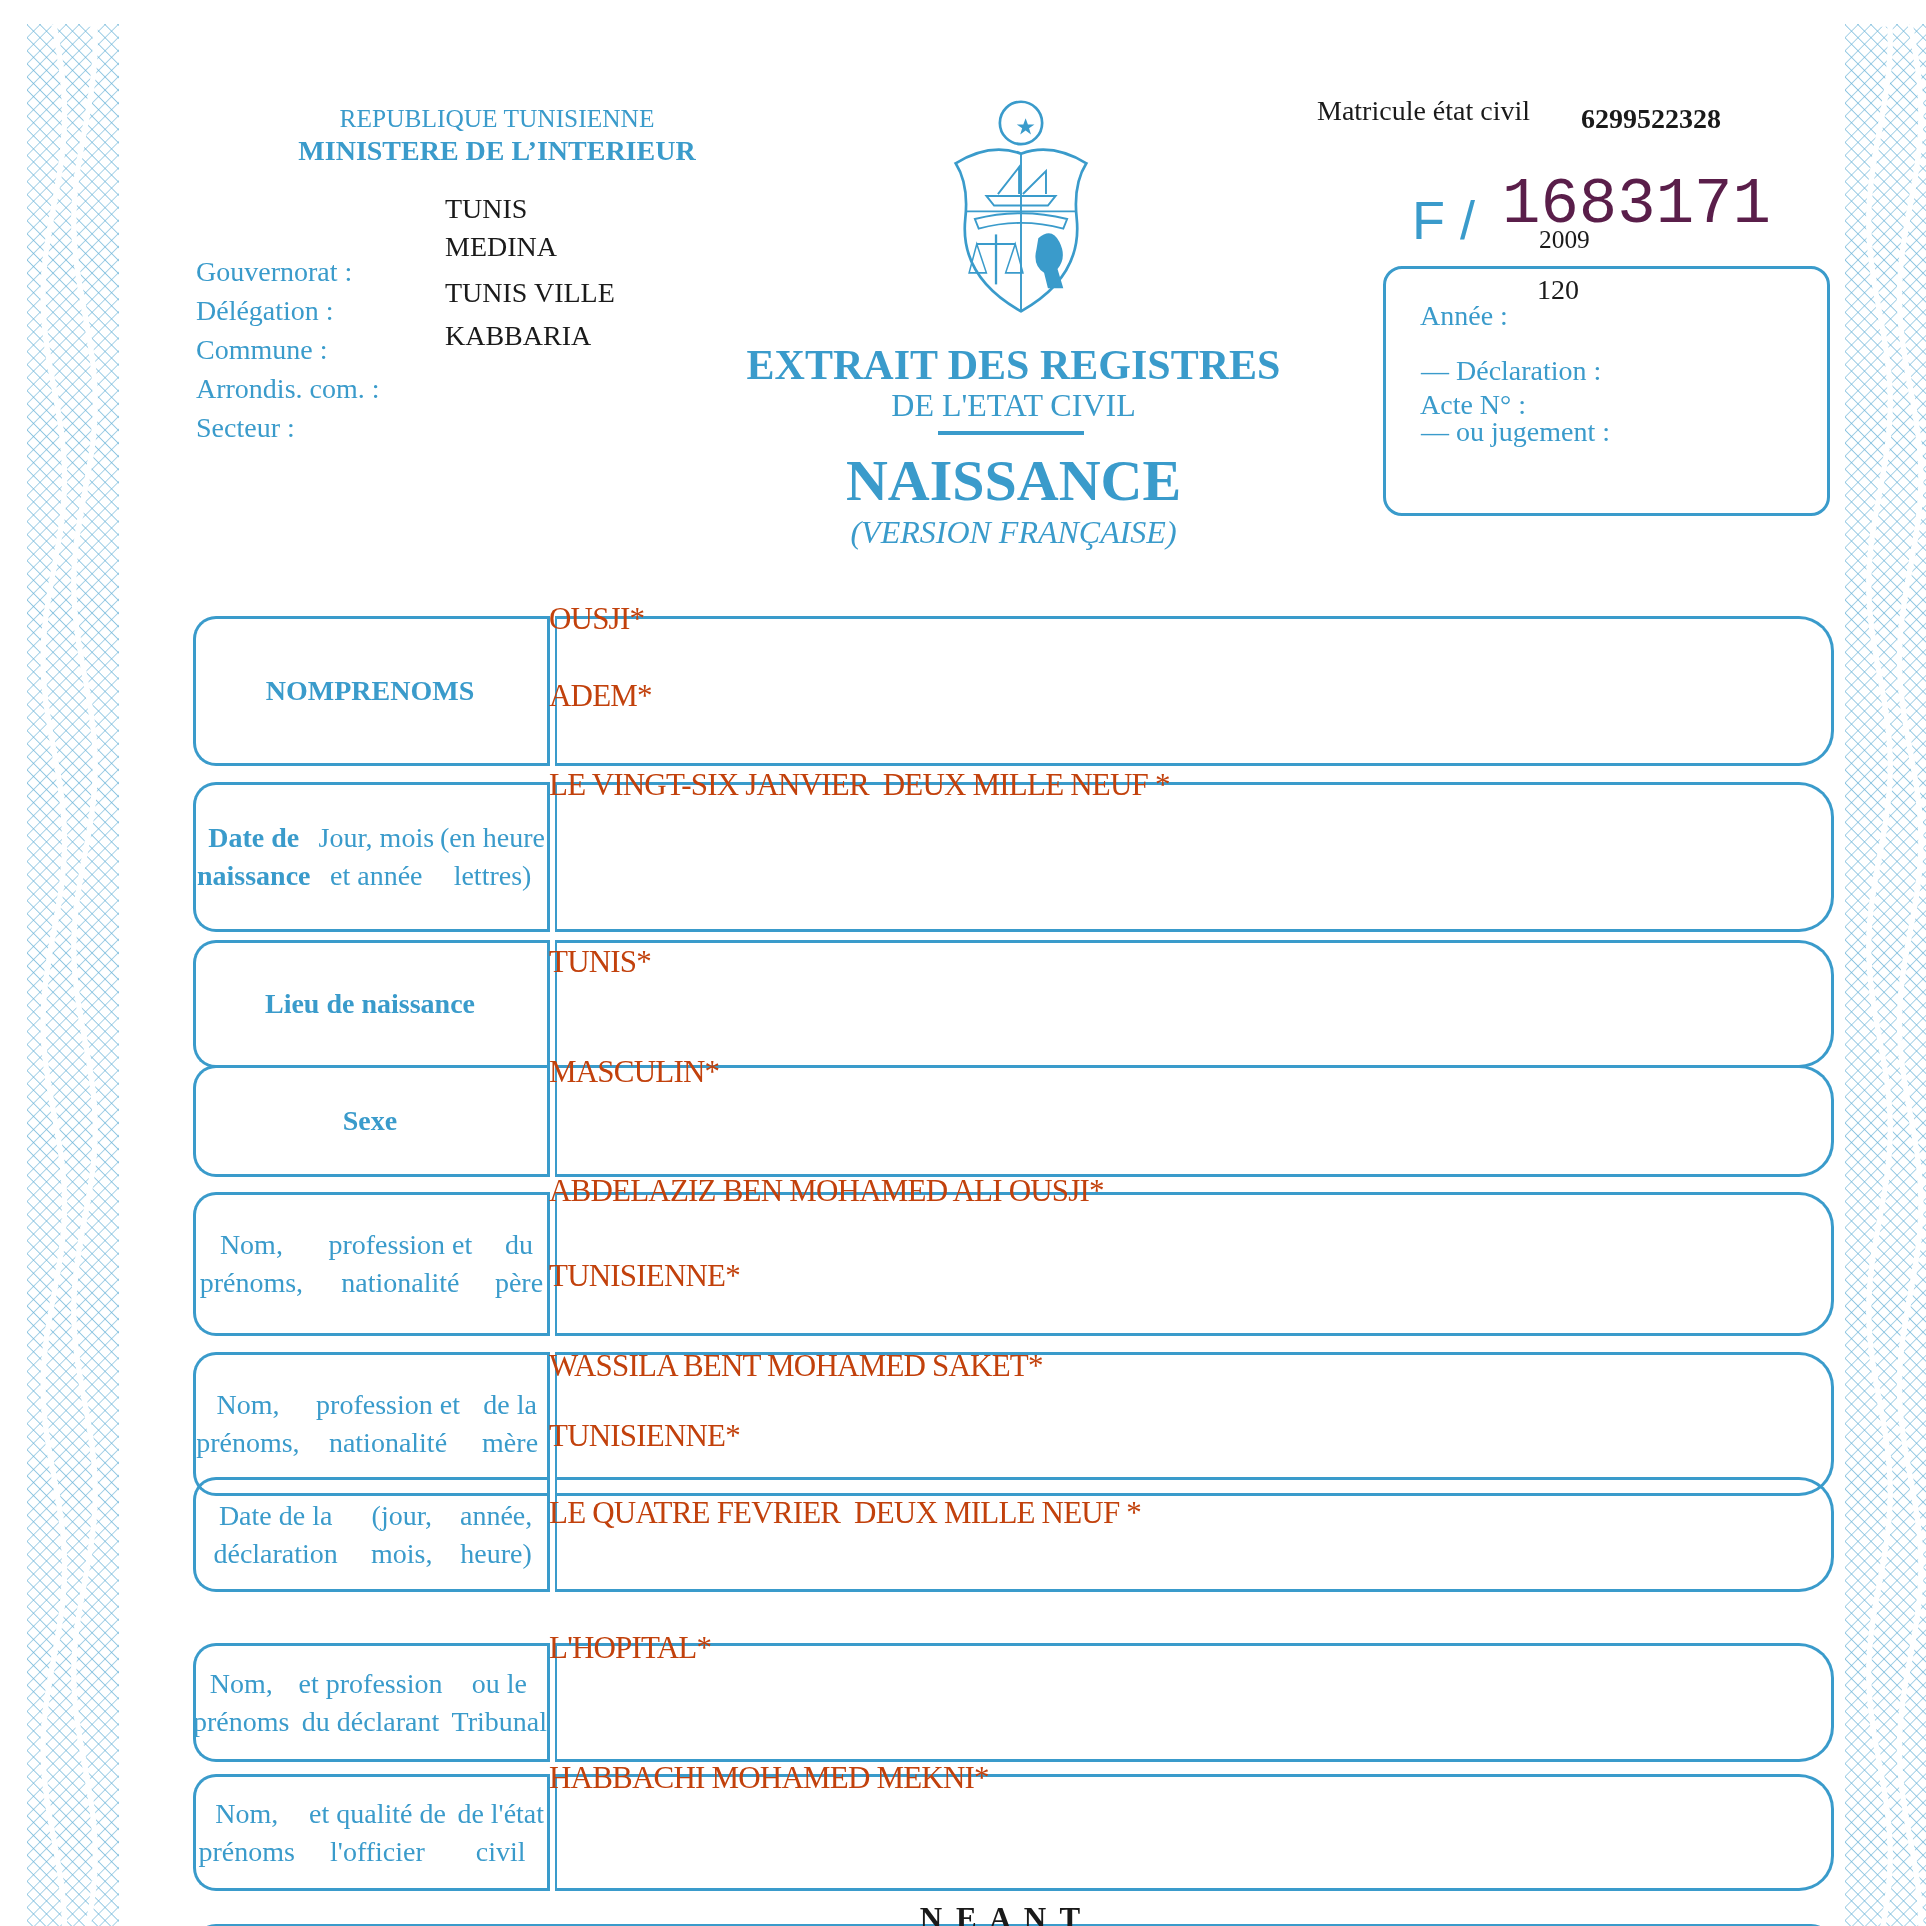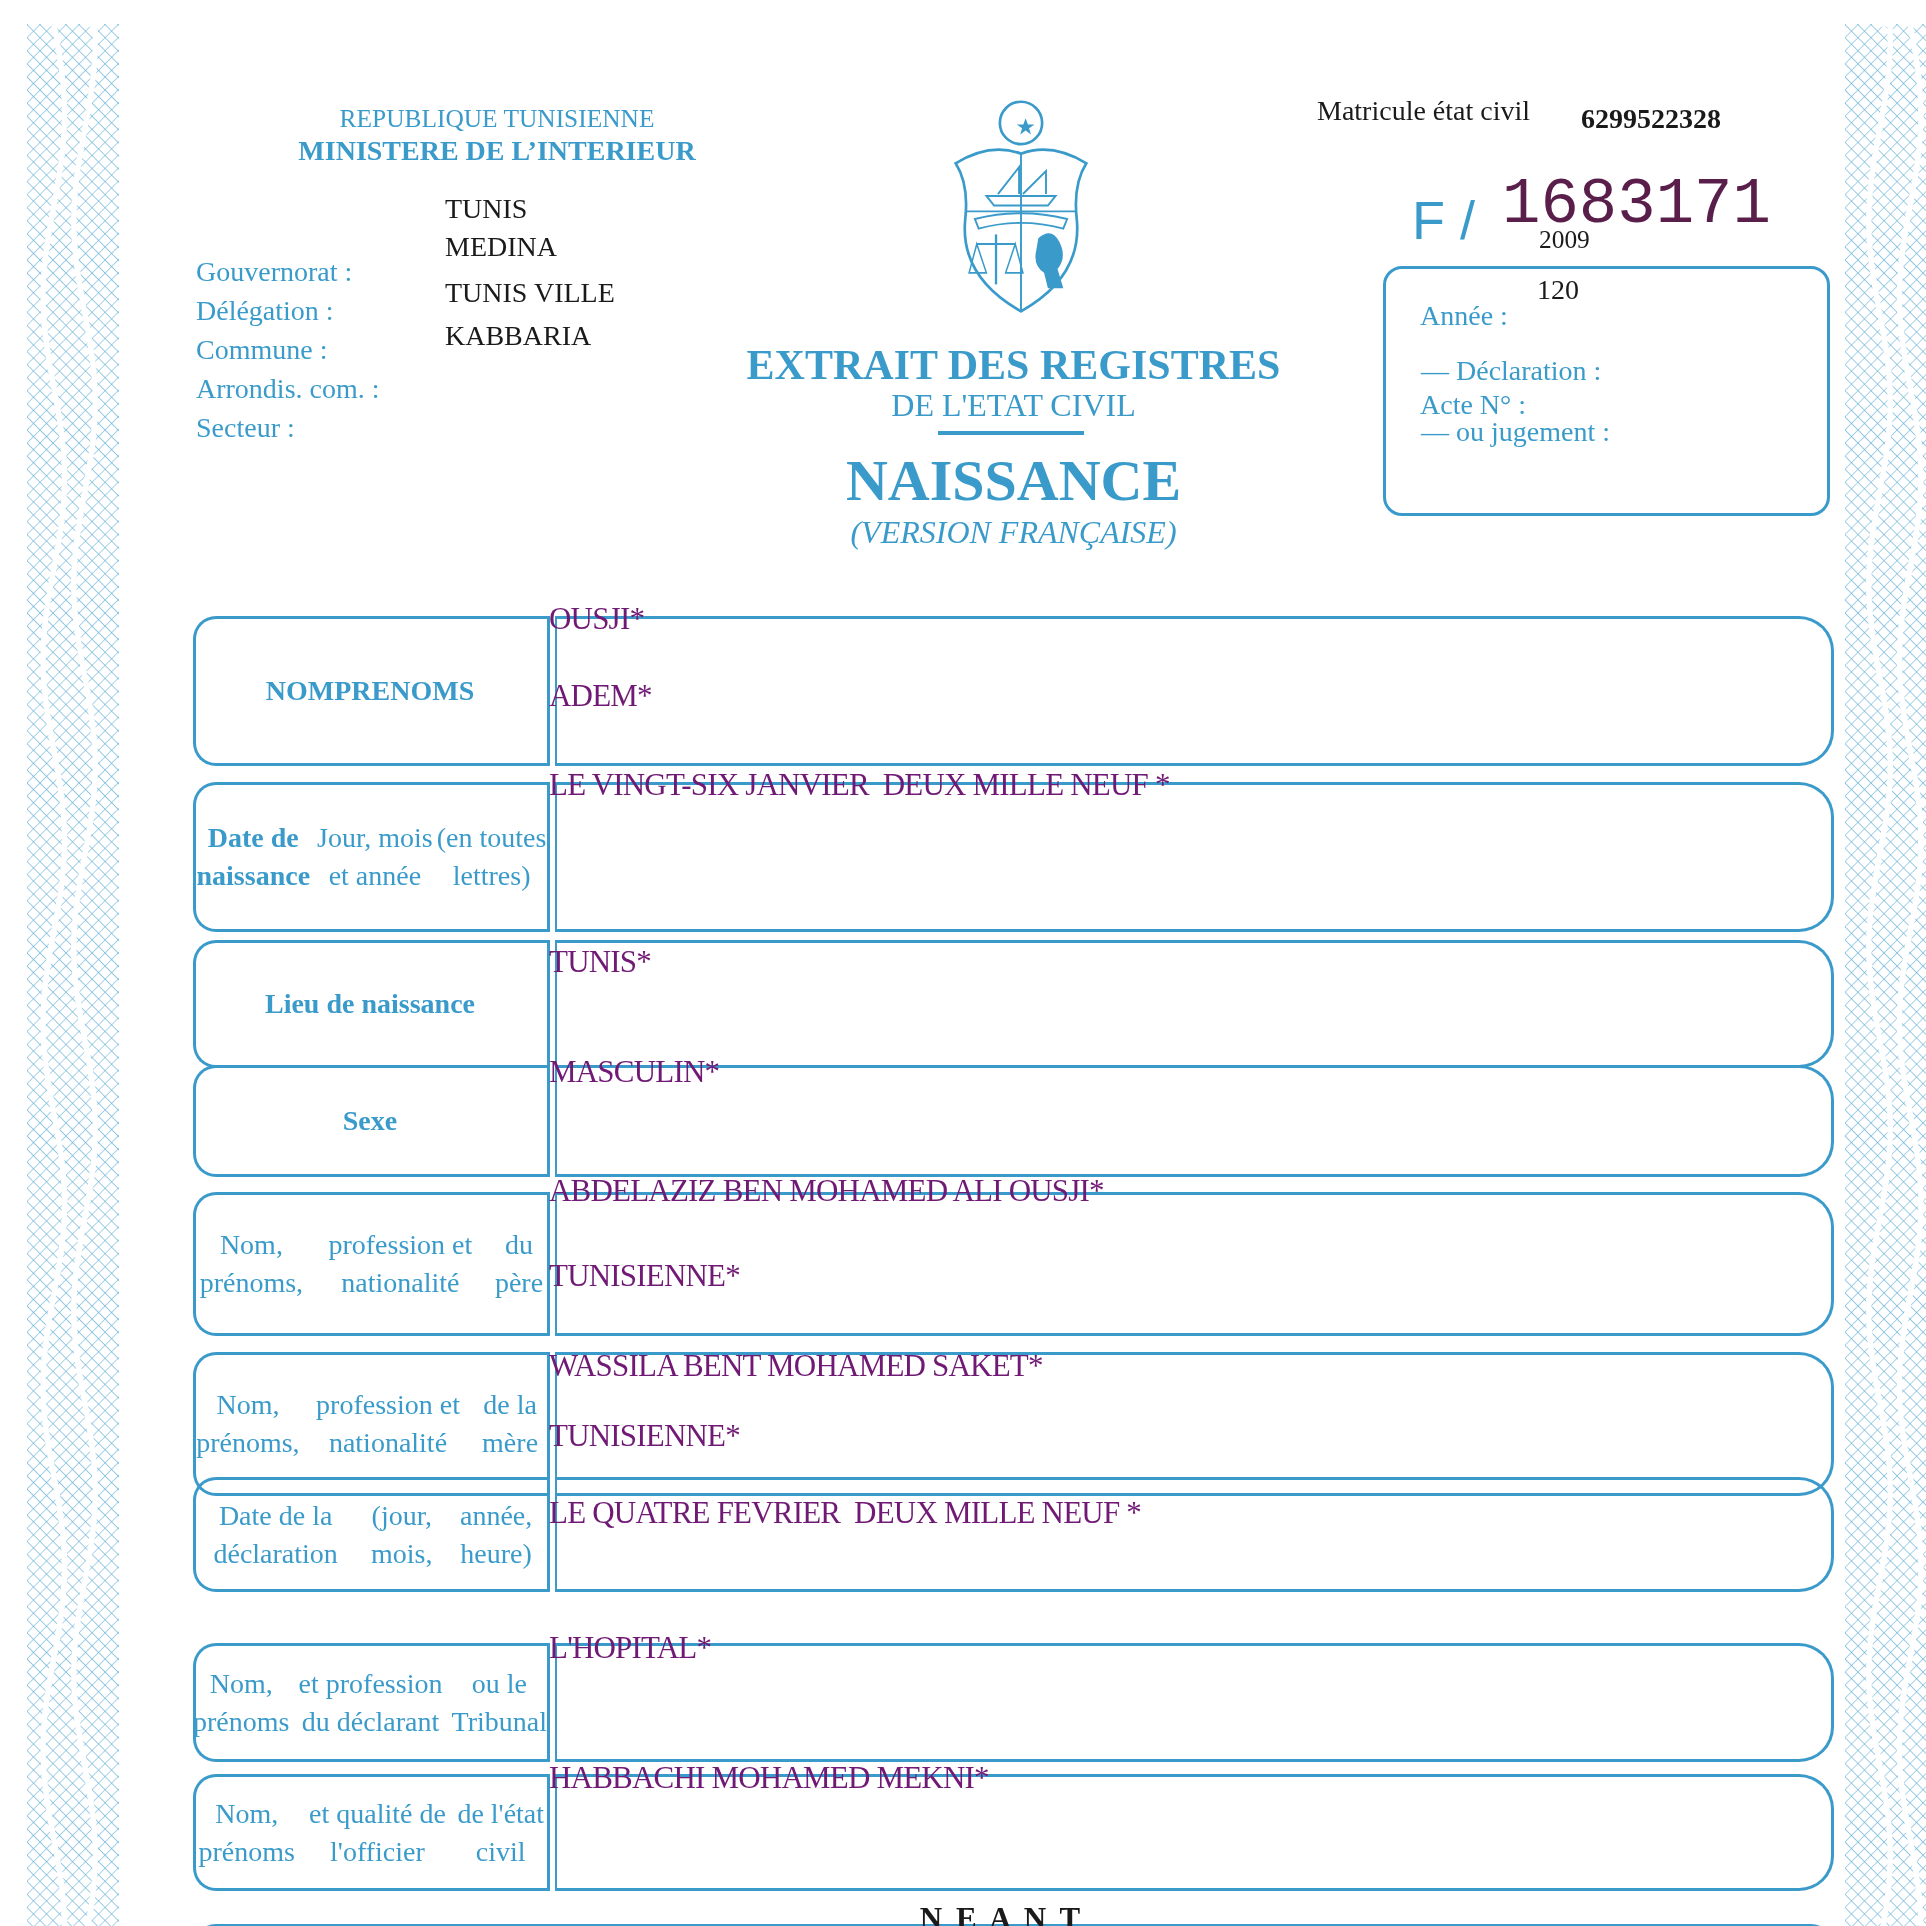--- a/index.html
+++ b/index.html
@@ -11,21 +11,21 @@
   .border-left{left:27px;}
   .border-right{left:1845px;}
   .hdr{position:absolute;text-align:center;}
   .row-box{position:absolute;left:193px;width:1641px;}
   .row-left{position:absolute;left:0;top:0;width:354px;height:100%;border:3.9px solid #3a9bcb;border-right:none;border-radius:23px 0 0 23px;box-sizing:border-box;}
   .row-divider{position:absolute;left:354px;top:0;width:3.1px;height:100%;background:#3a9bcb;}
   .row-divider2{position:absolute;left:362px;top:0;width:2.3px;height:100%;background:#3a9bcb;}
   .row-right{position:absolute;left:364px;top:0;right:0;height:100%;border:3.9px solid #3a9bcb;border-left:none;border-radius:0 35px 35px 0;box-sizing:border-box;}
   .row-label{position:absolute;left:0;top:0;width:354px;height:100%;display:flex;flex-direction:row;align-items:center;justify-content:center;text-align:center;color:#3a9bcb;font-size:28px;line-height:1.35;}
   .row-label.bold{font-weight:bold;}
-  .val{position:absolute;left:356px;color:#701a75;font-size:31px;white-space:pre;letter-spacing:-0.8px;}
+  .val{position:absolute;left:356px;color:#c2410c;font-size:31px;white-space:pre;letter-spacing:-0.8px;}
   .obs-box{position:absolute;left:193px;top:1924px;width:1641px;height:385px;border:3.9px solid #3a9bcb;border-radius:23px;box-sizing:border-box;}
   .acte-box{position:absolute;left:1383px;top:266px;width:447px;height:250px;border:3.9px solid #3a9bcb;border-radius:19px;box-sizing:border-box;}
 </style>
 </head>
 <body>
 
 <svg class="border-strip border-left" viewBox="0 0 240 6900" preserveAspectRatio="none">
   <defs>
     <pattern id="mesh" width="24" height="24" patternUnits="userSpaceOnUse" patternTransform="rotate(45)">
       <path d="M0 0 L0 24 M0 0 L24 0" stroke="#3a9bcb" stroke-width="3" fill="none"></path>
@@ -107,21 +107,21 @@
       </div>
     </div>
     <div class="row-box" style="top: 782px; height: 150px;">
       <div class="row-left"></div>
       <div class="row-divider"></div>
       <div class="row-divider2"></div>
       <div class="row-right"></div>
       <div class="row-label bold">
         <div>Date de naissance</div>
         <div style="font-weight: normal;">Jour, mois et année</div>
-        <div style="font-weight: normal;">(en toutes lettres)</div>
+        <div style="font-weight: normal;">(en heure lettres)</div>
       </div>
     </div>
     <div class="row-box" style="top: 940px; height: 128px;">
       <div class="row-left"></div>
       <div class="row-divider"></div>
       <div class="row-divider2"></div>
       <div class="row-right"></div>
       <div class="row-label bold">
         <div>Lieu de naissance</div>
       </div>

